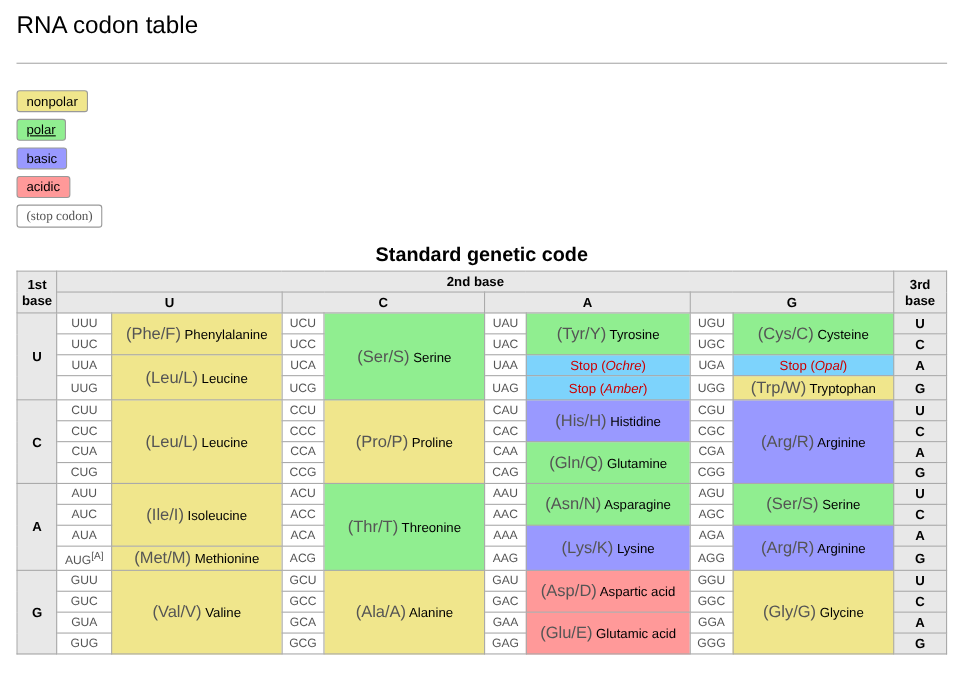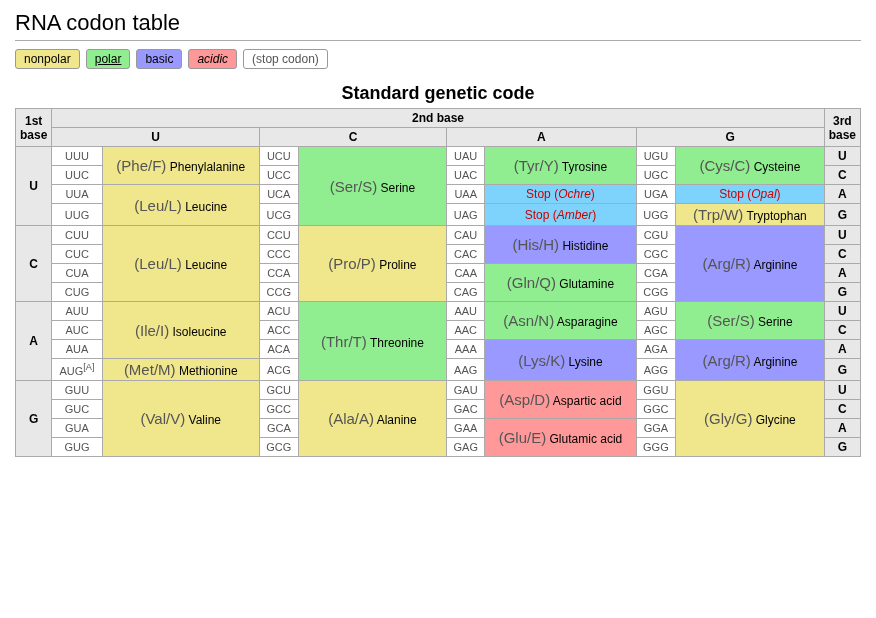--- a/index.html
+++ b/index.html
@@ -6,41 +6,42 @@
     body {
       font-family: Arial, sans-serif;
       font-size: 13px;
       background: #fff;
       color: #000;
       padding: 10px 15px;
     }
     h1 {
       font-size: 22px;
       font-weight: normal;
-      margin-bottom: 8px;
+      margin-bottom: 24px;
       border-bottom: 1px solid #aaa;
-      padding-bottom: 4px;
+      padding-bottom: 21px;
     }
     .legend {
       display: flex;
       gap: 6px;
       margin: 8px 0 14px 0;
       align-items: flex-start;
+      flex-direction: column;
     }
     .legend-item {
       padding: 2px 8px;
       border: 1px solid #999;
       border-radius: 3px;
       font-size: 12px;
     }
     .legend-nonpolar { background: #f0e68c; }
     .legend-polar { background: #90ee90; text-decoration: underline; }
     .legend-basic { background: #9999ff; color: #000; }
-    .legend-acidic { background: #ff9999; font-style: italic; }
-    .legend-stop { background: #fff; color: #555; border-color: #999; }
+    .legend-acidic { background: #ff9999; }
+    .legend-stop { background: #fff; color: #555; border-color: #999; font-family: Liberation Serif, serif; }
 
     .table-title {
       text-align: center;
       font-weight: bold;
       margin-bottom: 4px;
       font-size: 18px;
     }
 
     table.codon-table {
       border-collapse: collapse;
@@ -58,21 +59,21 @@
       font-weight: bold;
     }
     .first-base-cell {
       font-weight: bold;
       background: #e8e8e8;
       width: 36px;
     }
     .third-base-cell {
       font-weight: bold;
       background: #e8e8e8;
-      width: 36px;
+      width: 48px;
     }
     .codon-label {
       font-size: 11px;
       color: #555;
       min-width: 32px;
     }
     .amino-cell {
       text-align: left;
       padding-left: 4px;
       min-width: 130px;

